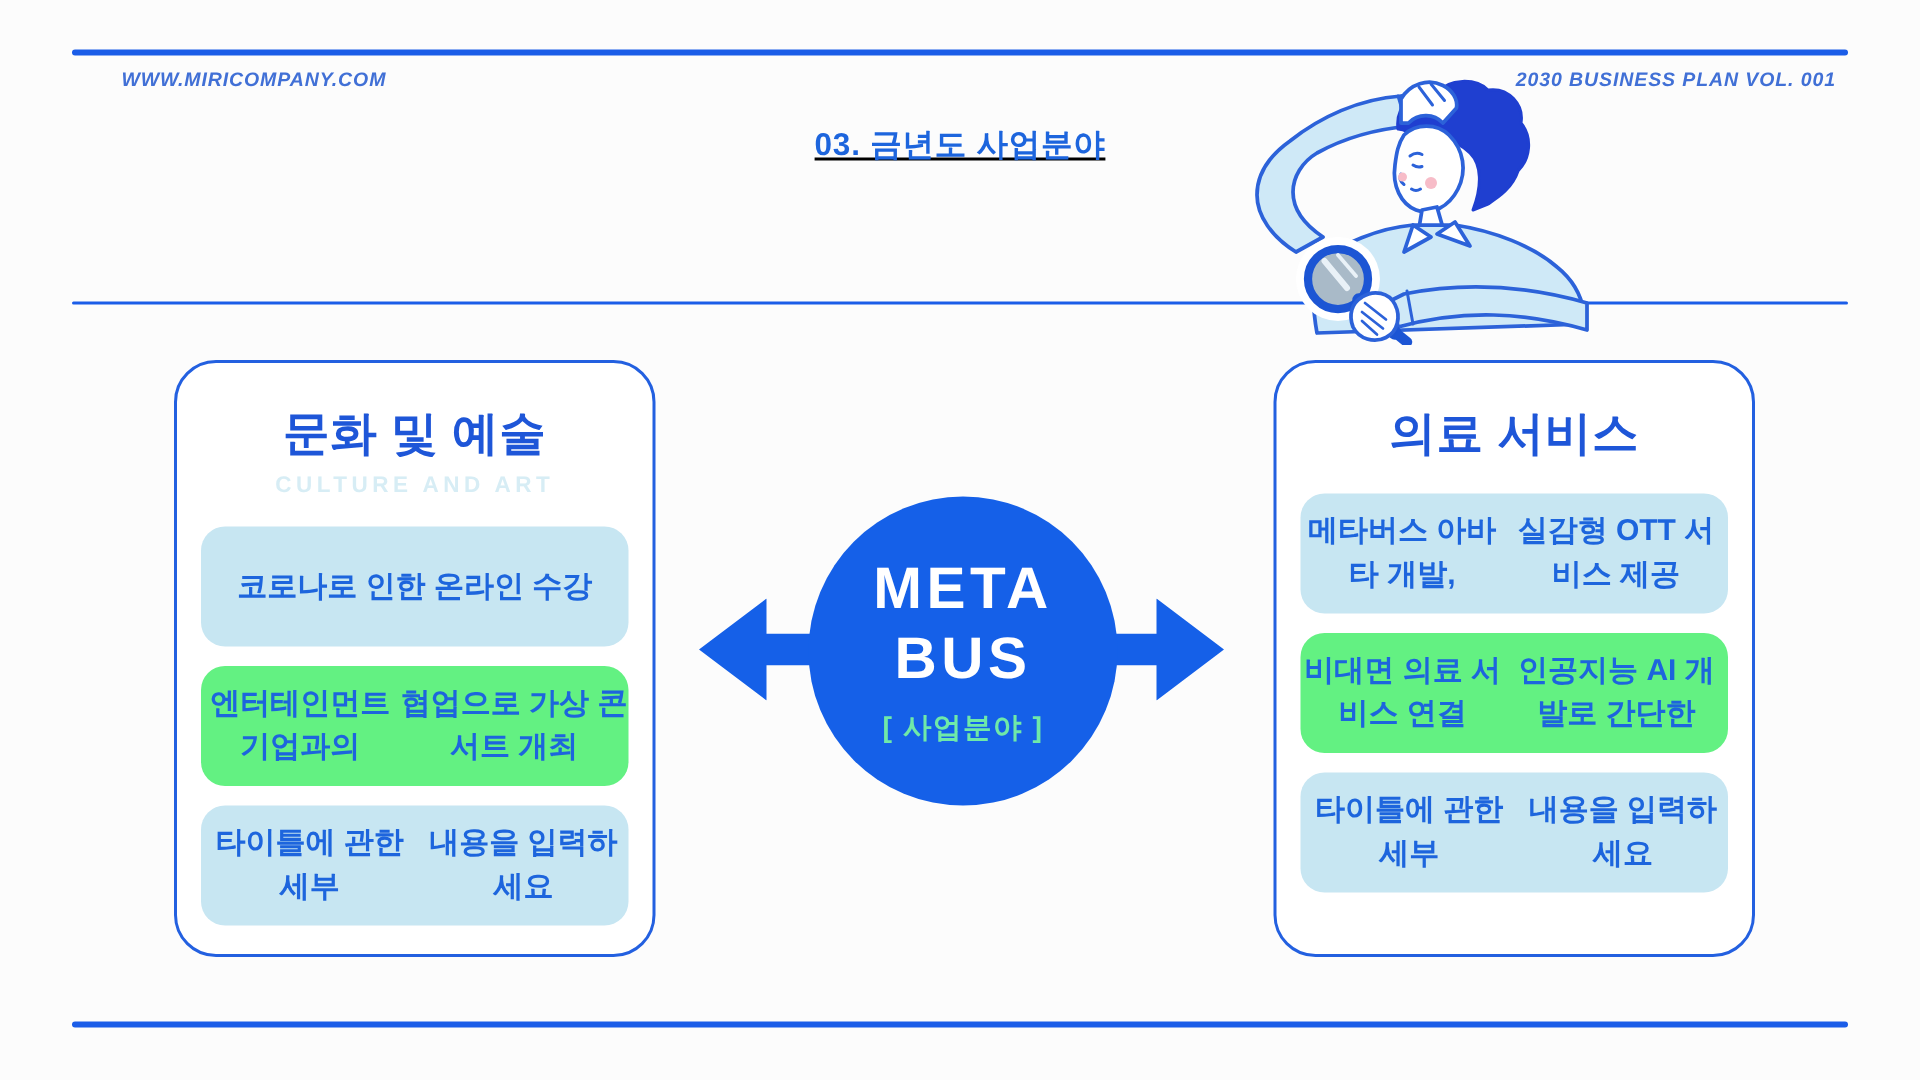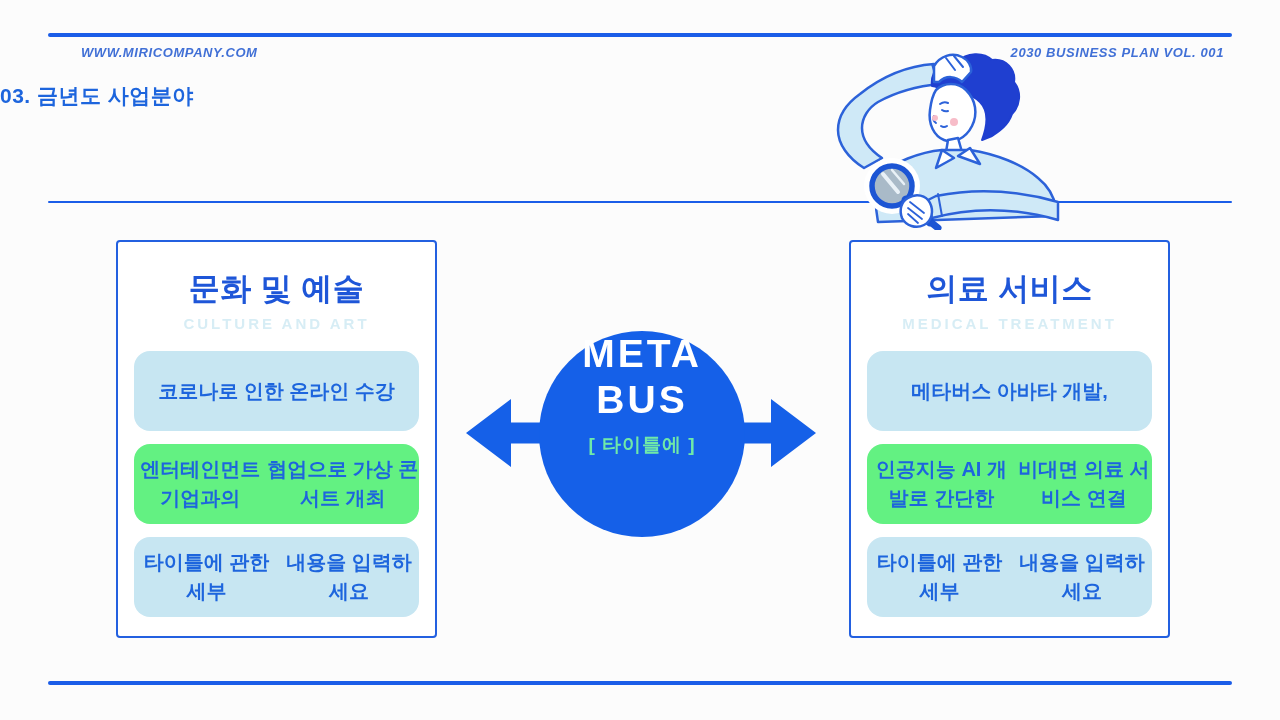--- a/index.html
+++ b/index.html
@@ -31,49 +31,49 @@
   .rule-mid{top:201px;height:2px;}
   .rule-bottom{top:681px;height:4px;}
 
   .tagline{
     position:absolute;top:45px;font-size:13px;font-weight:700;
     letter-spacing:.6px;color:#4170d6;font-style:italic;
   }
   .tagline-left{left:81px;}
   .tagline-right{right:56px;text-align:center;}
 
-  .title-block{position:absolute;left:0;right:0;top:82px;pointer-events:none;}
+  .title-block{position:absolute;left:0;right:0;top:82px;text-align:center;pointer-events:none;text-decoration:underline;}
   .kicker{font-size:21px;font-weight:700;color:var(--text-blue);letter-spacing:.5px;}
   .main-title{
     margin-top:6px;font-size:52px;font-weight:800;color:var(--title-blue);
     letter-spacing:1px;line-height:1;
   }
 
   .card{
     position:absolute;top:240px;width:321px;height:398px;box-sizing:border-box;
-    background:#fff;border:2px solid var(--card-border);border-radius:4px;
+    background:#fff;border:2px solid var(--card-border);border-radius:28px;
     text-align:center;
   }
   .card-left{left:116px;}
   .card-right{left:849px;}
   .card-title{margin-top:26px;font-size:31px;font-weight:800;color:#1e56d8;letter-spacing:.5px;}
   .card-sub{margin-top:5px;font-size:15px;font-weight:700;color:var(--subtitle-pale);letter-spacing:3px;}
   .boxes{margin:19px 16px 0 16px;display:flex;flex-direction:column;gap:13px;}
   .tbox{
     height:80px;border-radius:16px;display:flex;flex-direction:row;
     justify-content:center;align-items:center;
     font-size:20px;font-weight:700;color:var(--text-blue);line-height:1.45;
   }
   .tbox-blue{background:var(--box-blue);}
   .tbox-green{background:var(--box-green);}
 
   .center-circle{
     position:absolute;left:539px;top:331px;width:206px;height:206px;border-radius:50%;
     background:var(--circle-blue);display:flex;flex-direction:column;align-items:center;
-    justify-content:flex-start;z-index:2;color:#fff;
+    justify-content:center;z-index:2;color:#fff;
   }
   .circle-word{font-size:39px;font-weight:800;letter-spacing:3px;line-height:1.18;}
   .circle-caption{margin-top:9px;font-size:19px;font-weight:700;color:var(--caption-mint);letter-spacing:1px;}
 
   .arrow{position:absolute;top:399px;z-index:1;}
   .arrow-left{left:466px;}
   .arrow-right{left:736px;}
 
   .illustration{position:absolute;left:834px;top:50px;z-index:3;}
   .ill-fill-shirt{fill:var(--shirt-blue);stroke:var(--outline-blue);stroke-width:2.5;stroke-linejoin:round;}
@@ -151,40 +151,40 @@
     </div>
     <div class="tbox tbox-blue">
       <span>타이틀에 관한 세부</span>
       <span>내용을 입력하세요</span>
     </div>
   </div>
 </div>
 
 <div class="card card-right">
   <div class="card-title">의료 서비스</div>
-  <div class="card-sub">MEDICAL TREATMENT</div>
   <div class="boxes">
     <div class="tbox tbox-blue">
       <span>메타버스 아바타 개발,</span>
+      <span>실감형 OTT 서비스 제공</span>
     </div>
     <div class="tbox tbox-green">
+      <span>비대면 의료 서비스 연결</span>
       <span>인공지능 AI 개발로 간단한</span>
-      <span>비대면 의료 서비스 연결</span>
     </div>
     <div class="tbox tbox-blue">
       <span>타이틀에 관한 세부</span>
       <span>내용을 입력하세요</span>
     </div>
   </div>
 </div>
 
 <svg class="arrow arrow-left" width="80" height="68" viewBox="0 0 80 68">
   <polygon points="0,34 45,0 45,23.5 80,23.5 80,44.5 45,44.5 45,68" fill="var(--circle-blue)"></polygon>
 </svg>
 <svg class="arrow arrow-right" width="80" height="68" viewBox="0 0 80 68">
   <polygon points="80,34 35,0 35,23.5 0,23.5 0,44.5 35,44.5 35,68" fill="var(--circle-blue)"></polygon>
 </svg>
 
 <div class="center-circle">
   <div class="circle-word">META</div>
   <div class="circle-word">BUS</div>
-  <div class="circle-caption">[ 타이틀에 ]</div>
+  <div class="circle-caption">[ 사업분야 ]</div>
 </div>
 
 </body></html>

